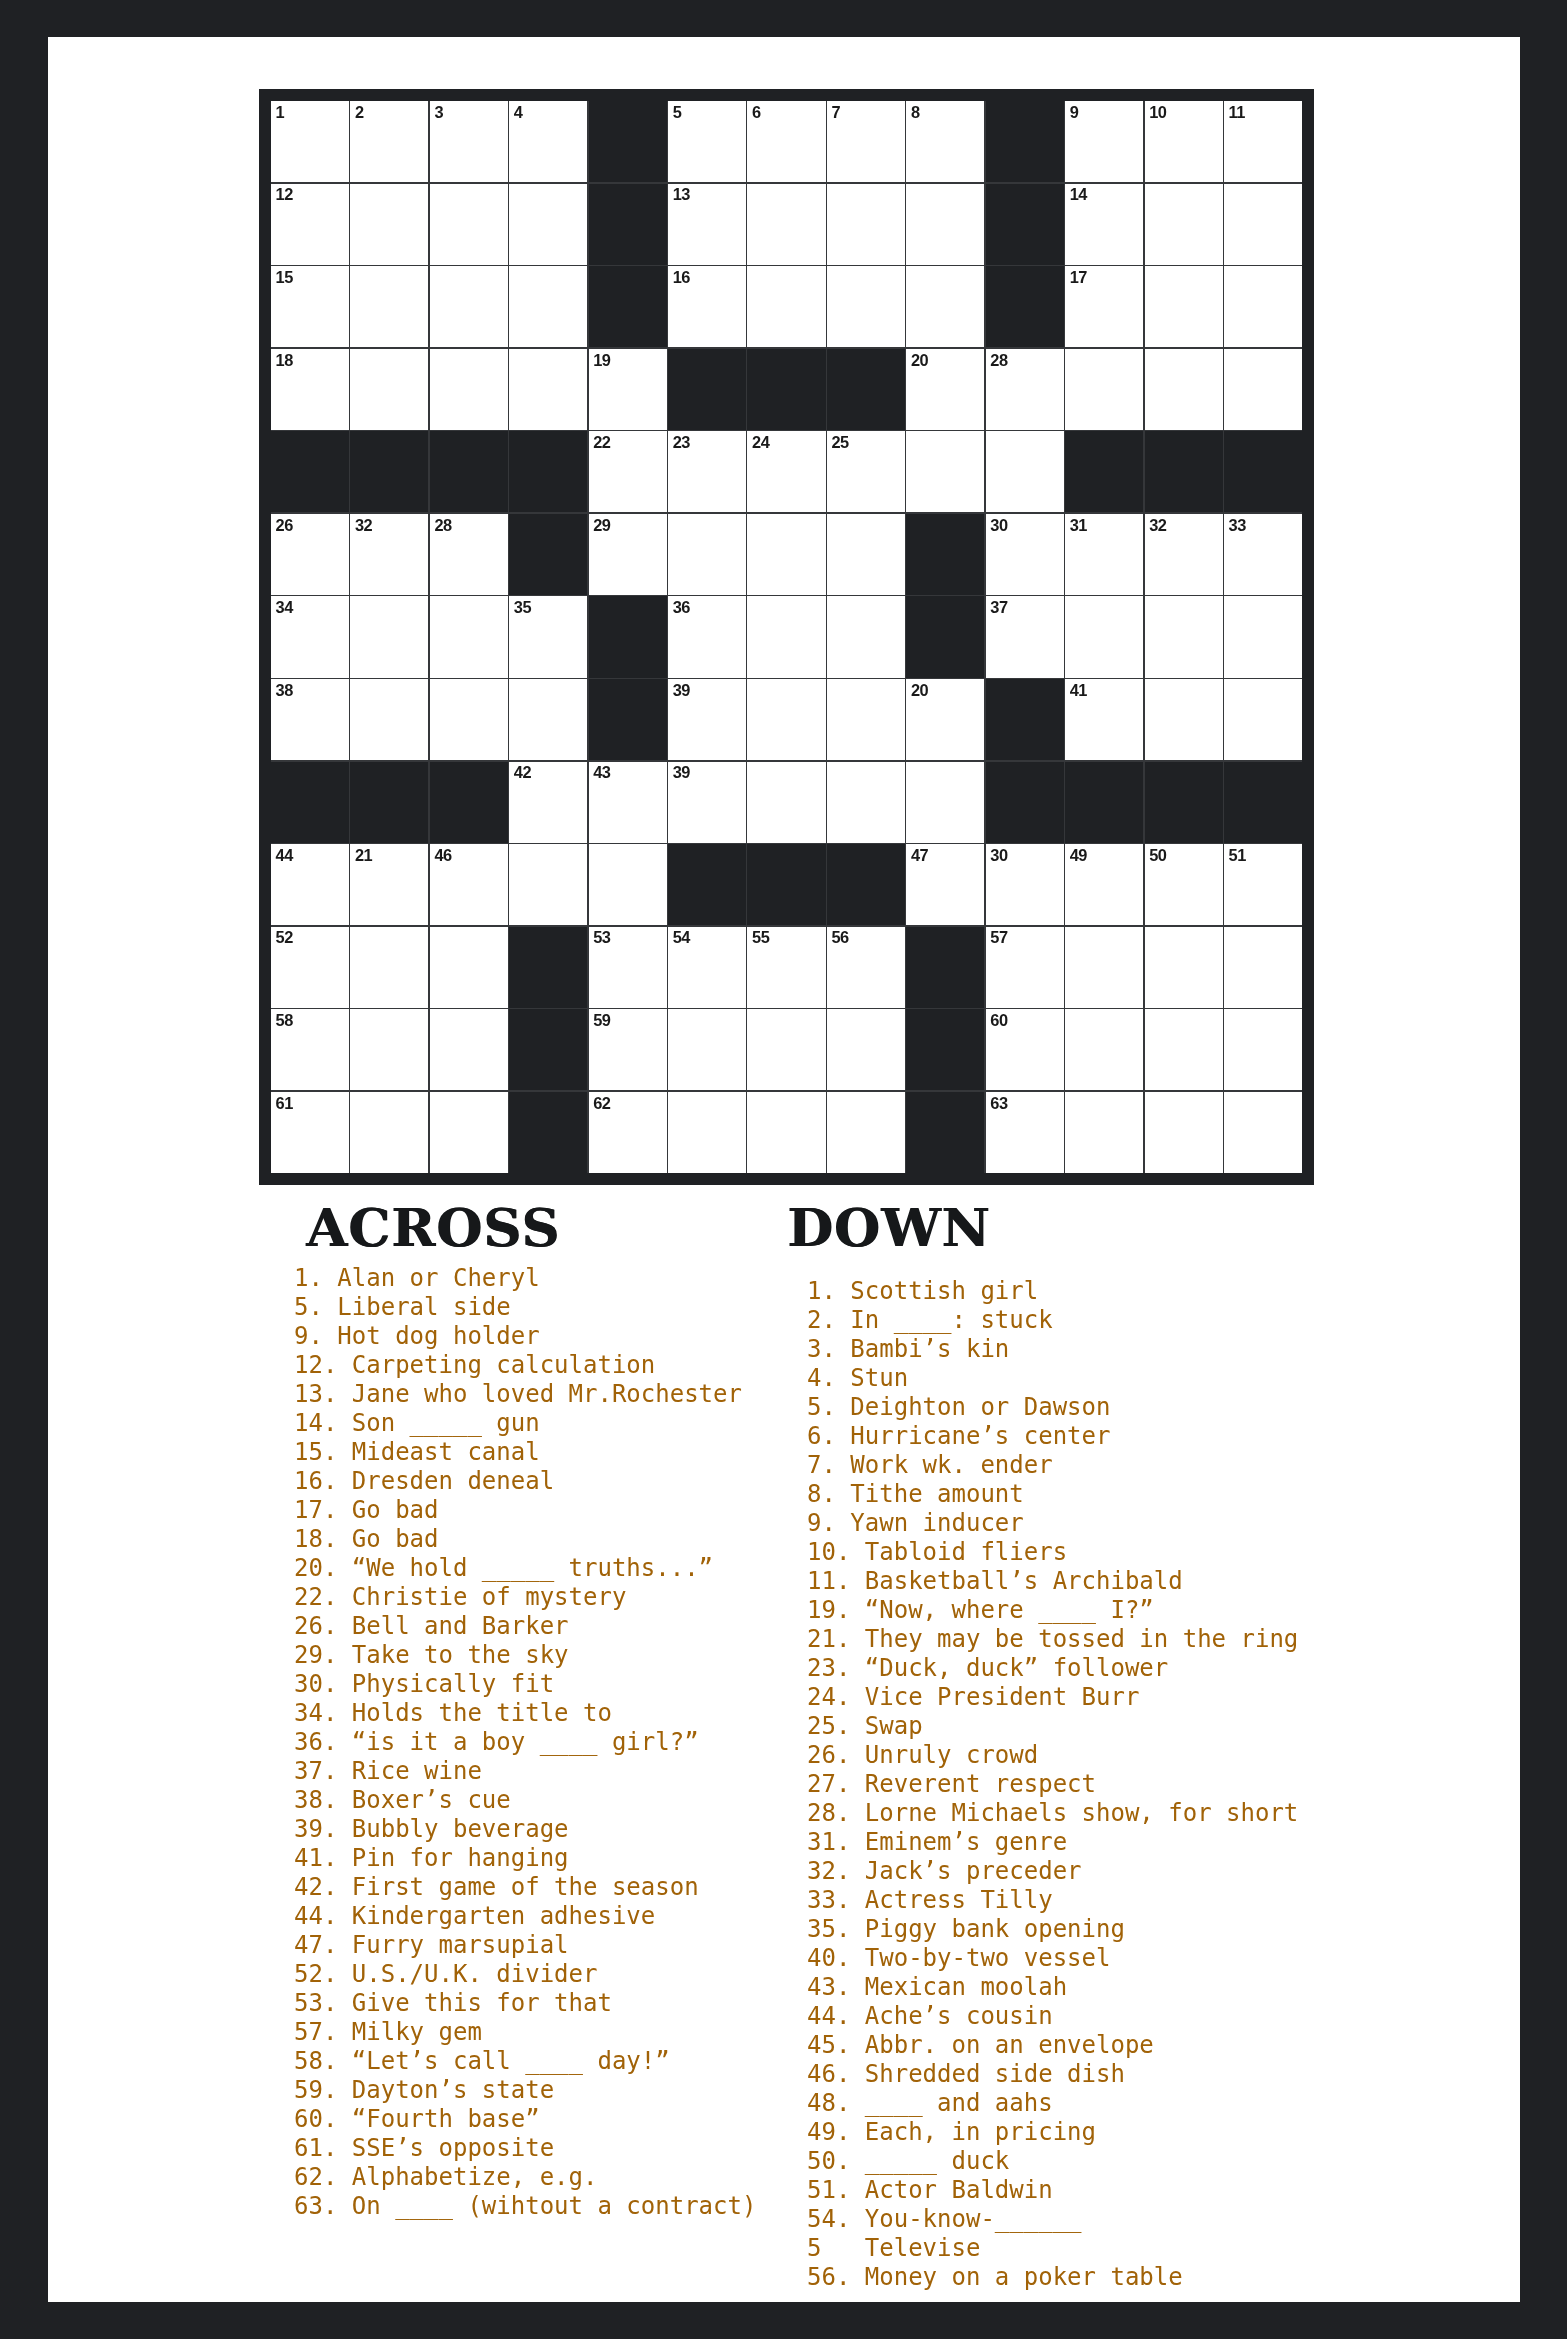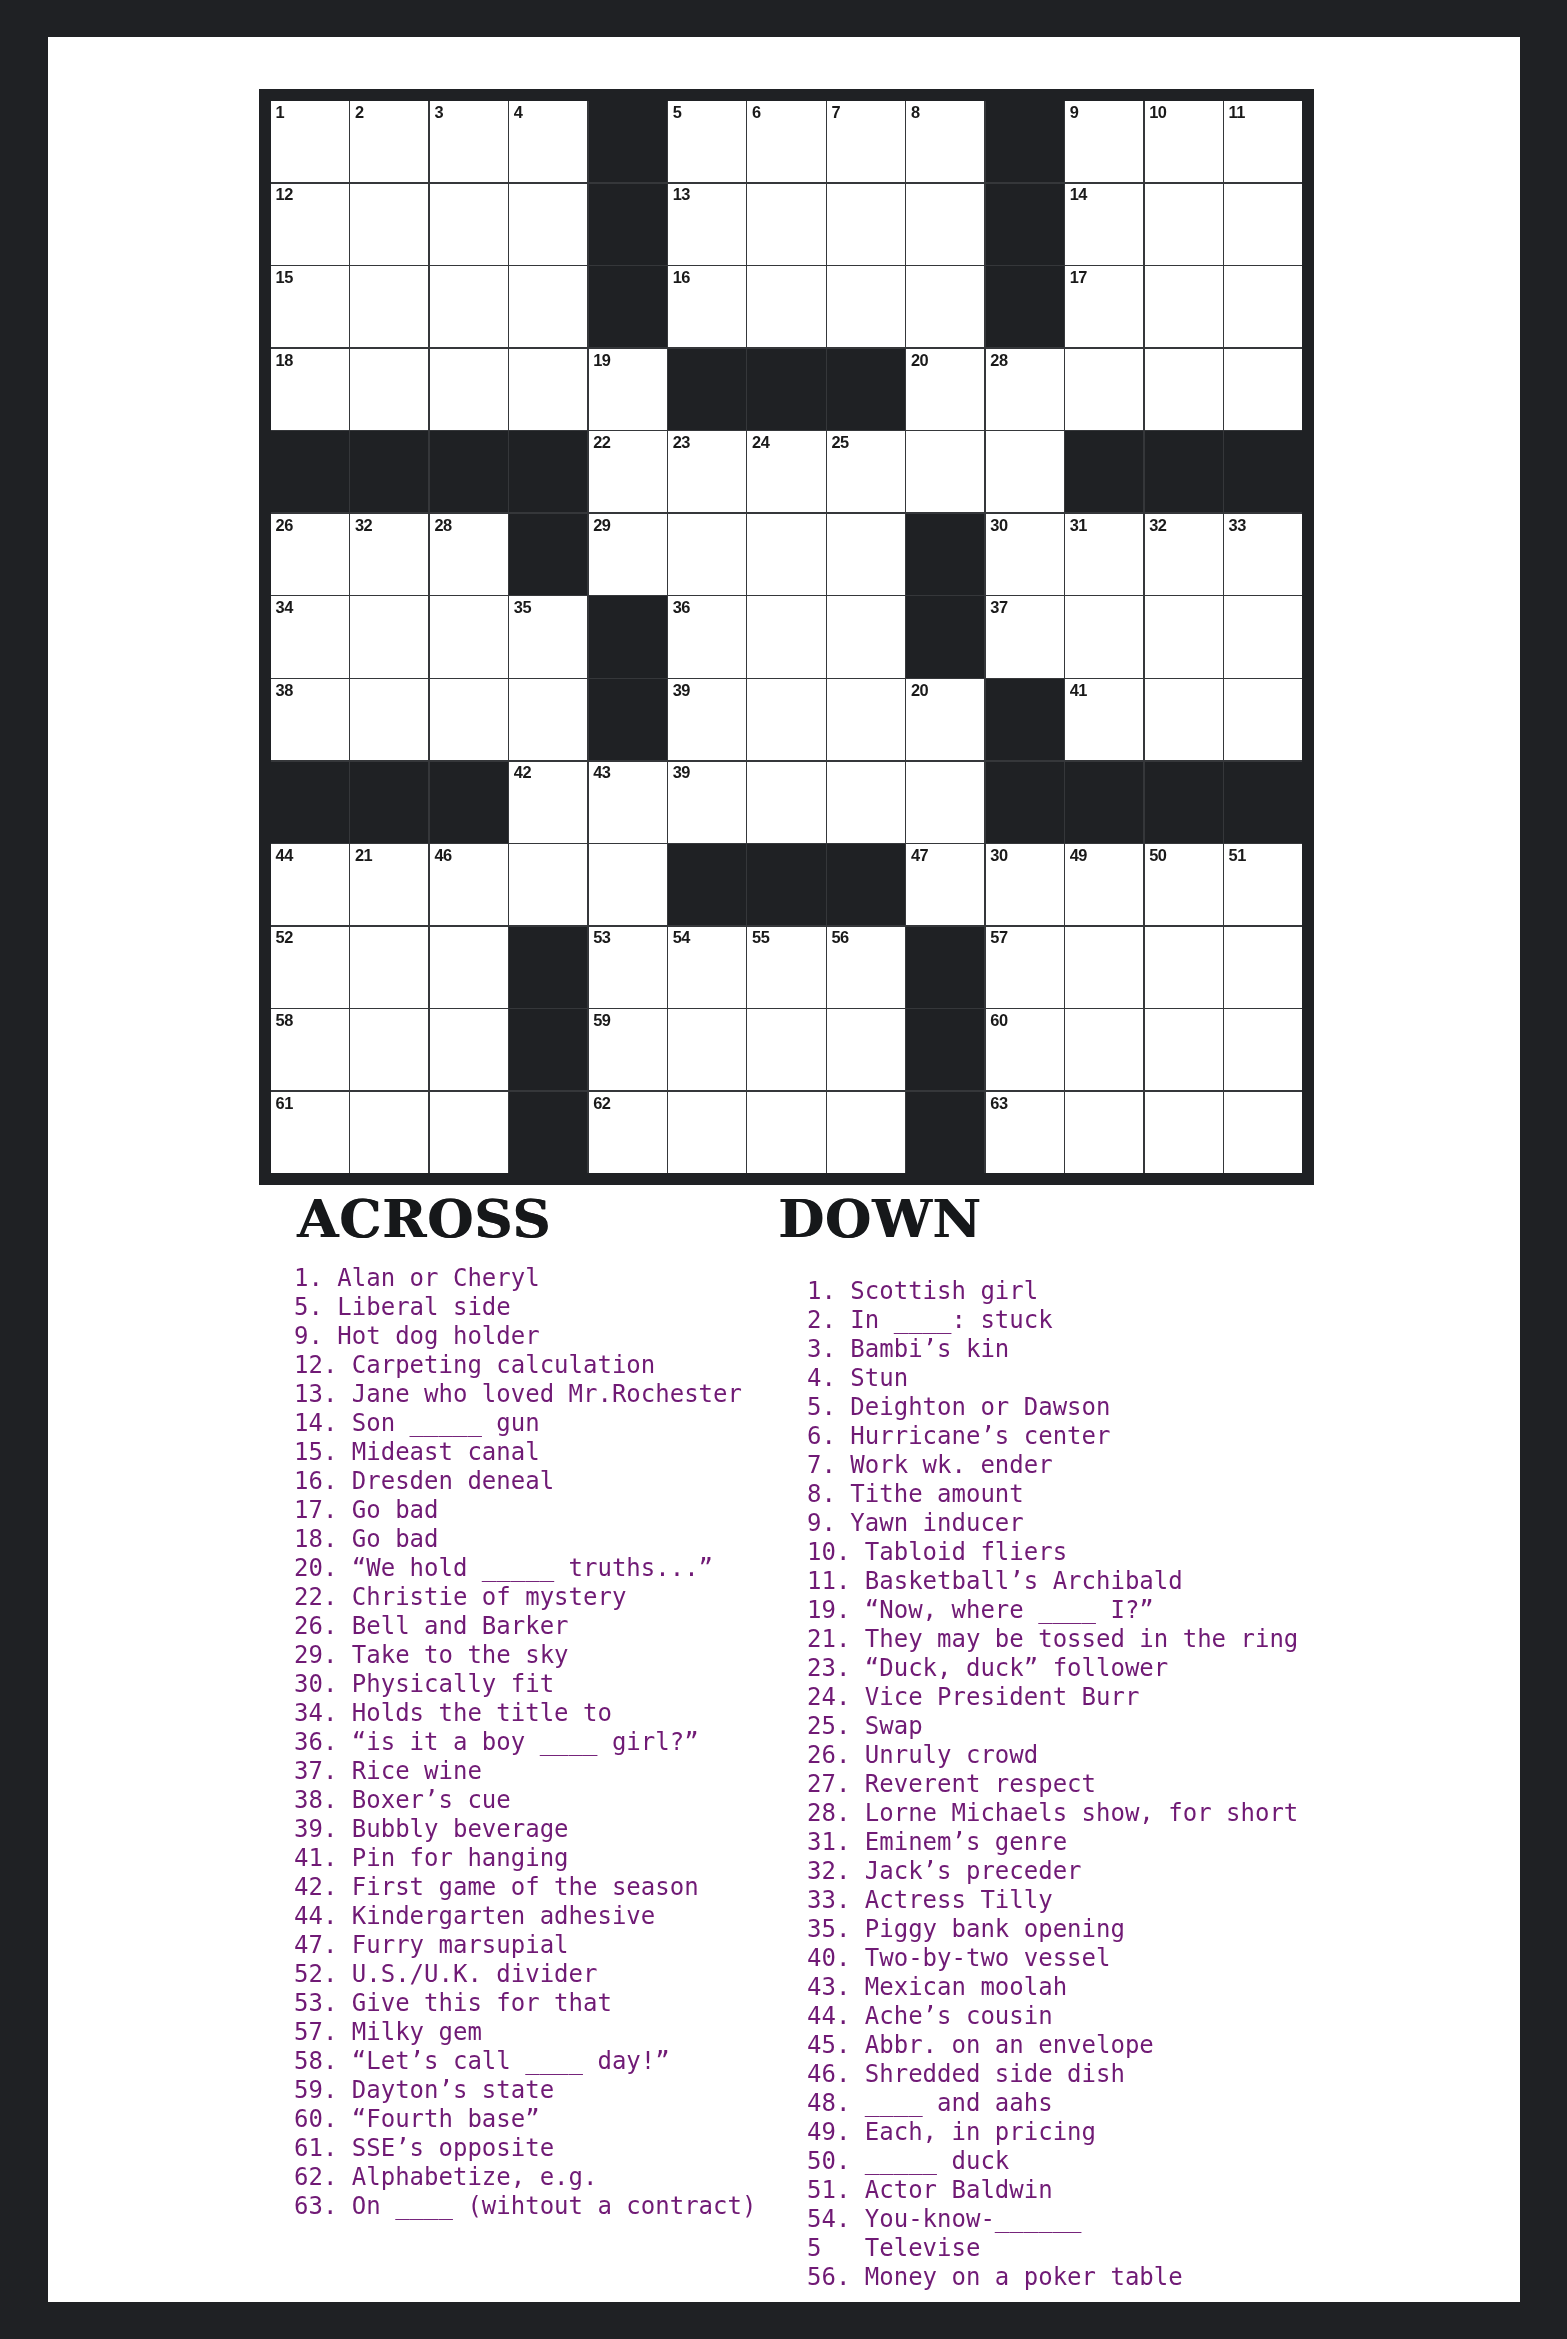--- a/index.html
+++ b/index.html
@@ -4,24 +4,24 @@
 <style>
   html,body{margin:0;padding:0;background:#fff;}
   .page{position:relative;width:1568px;height:2339px;background:#ffffff;overflow:hidden;}
   .frame{position:absolute;inset:0;border-style:solid;border-color:#1f2124;border-width:37px 48px;pointer-events:none;z-index:9;}
   .grid-outer{position:absolute;left:259px;top:89px;background:#1f2124;padding:12px;}
   .grid{display:grid;width:1031px;height:1072px;grid-template-columns:repeat(13,1fr);grid-template-rows:repeat(13,1fr);gap:1.4px;background:#35373a;}
   .cell{position:relative;}
   .cell.white{background:#ffffff;}
   .cell.black{background:#1f2124;}
   .num{position:absolute;top:1.8px;left:4.6px;font-family:"Liberation Sans",sans-serif;font-weight:600;font-size:16.4px;color:#1a1a1a;letter-spacing:-0.5px;}
-  .heading{position:absolute;margin:3px;font-family:"DejaVu Serif",serif;font-weight:bold;font-size:53px;color:#16181a;letter-spacing:0.9px;text-shadow:0.7px 0 0 #16181a;}
+  .heading{position:absolute;margin:12px;font-family:"DejaVu Serif",serif;font-weight:bold;font-size:53px;color:#16181a;letter-spacing:0.9px;text-shadow:0.7px 0 0 #16181a;}
   #across-head{left:294px;top:1184px;}
   #down-head{left:775px;top:1184px;}
-  .clues{position:absolute;font-family:"DejaVu Sans Mono",monospace;font-size:24px;line-height:29px;color:#701a75;white-space:pre;}
+  .clues{position:absolute;font-family:"DejaVu Sans Mono",monospace;font-size:24px;line-height:29px;color:#a16207;white-space:pre;}
   #across-list{left:294px;top:1264px;}
   #down-list{left:807px;top:1277px;}
 </style>
 </head>
 <body>
 
 <div class="page">
   <div class="frame"></div>
 
   <div class="grid-outer">

